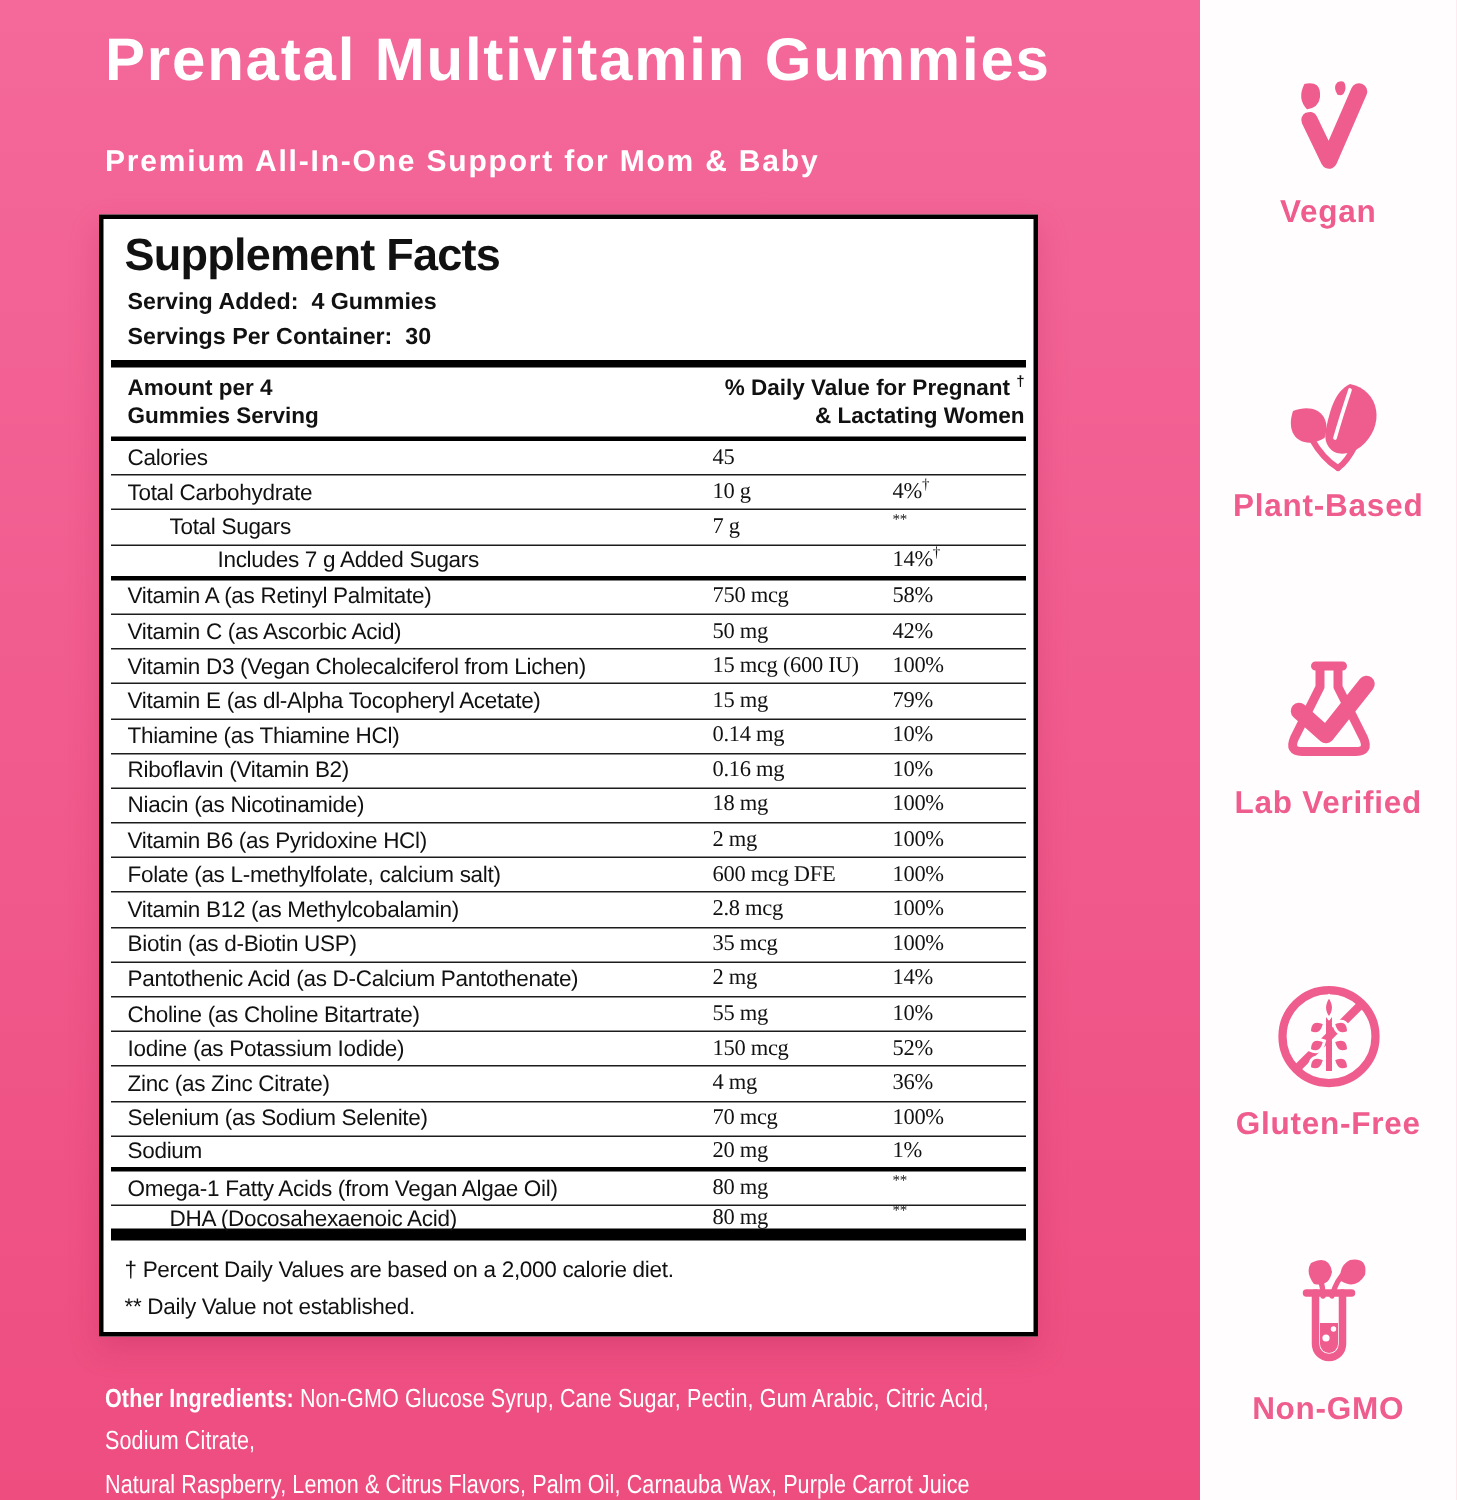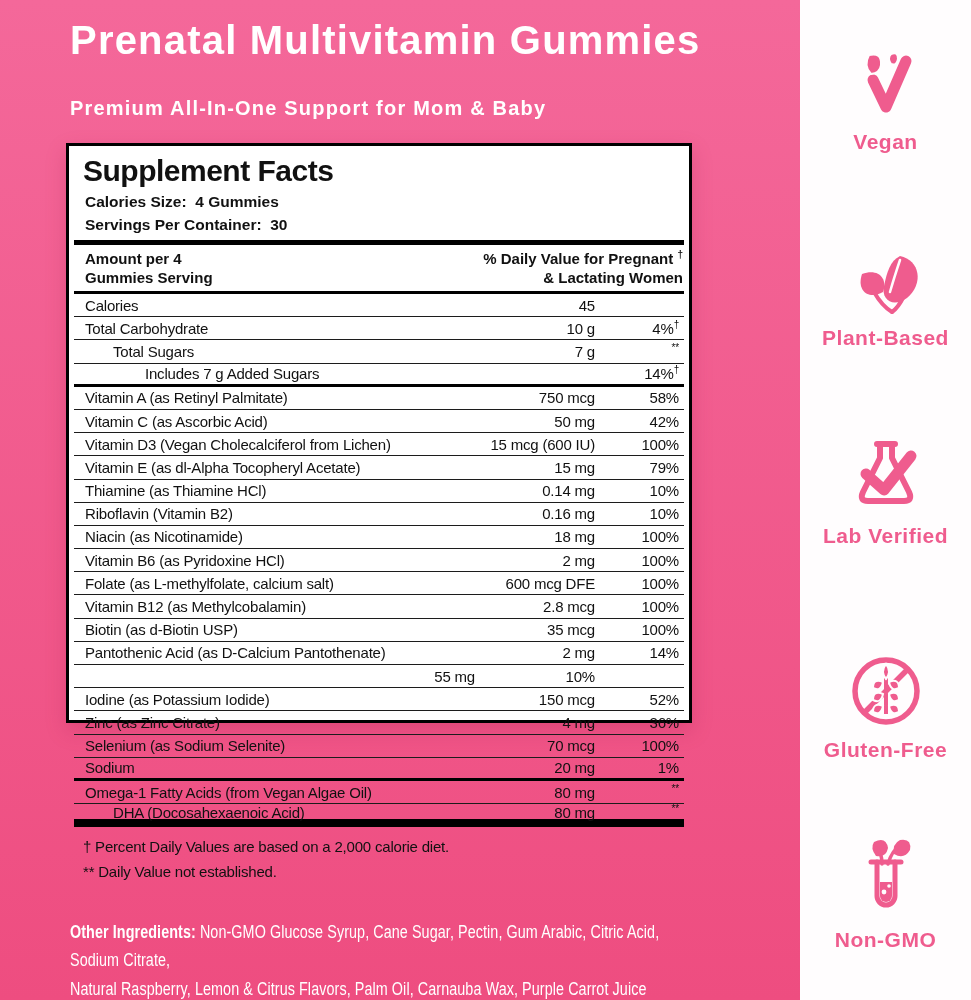--- a/index.html
+++ b/index.html
@@ -7,37 +7,37 @@
     --panel-bg:#ffffff; --ink:#111111;
   }
   html,body{margin:0;padding:0;}
   body{width:971px;height:1000px;overflow:hidden;font-family:"Liberation Sans",sans-serif;}
   .stage{position:relative;width:971px;height:1000px;background:linear-gradient(180deg,var(--bg-top) 0%,var(--bg-bottom) 100%);}
   
   .hdr{position:absolute;left:70px;top:18px;width:700px;color:#fff;}
   .hdr h1{margin:0;font-size:40px;font-weight:800;letter-spacing:1.2px;}
   .hdr h2{margin:34px 0 0;font-size:20px;font-weight:600;letter-spacing:1.2px;}
   
-  .panel{position:absolute;left:66px;top:143px;width:626px;height:580px;box-sizing:border-box;
+  .panel{position:absolute;left:66px;top:143px;width:626px;height:748px;box-sizing:border-box;
          background:var(--panel-bg);border:3px solid #000;color:var(--ink);
          box-shadow:0 8px 18px rgba(170,30,80,.25);}
   .sf-title{margin:8px 14px 2px;font-size:30px;font-weight:900;letter-spacing:-.5px;line-height:34px;}
   .serving{margin:4px 16px 0;font-size:15.5px;font-weight:600;line-height:19px;}
   .bar{background:#000;margin:0 5px;}
   .bar-heavy{height:5px;margin-top:6px;}
   .bar-med{height:3px;}
   .cols-header{display:grid;grid-template-columns:1fr 1fr;padding:4px 6px 4px 16px;align-items:end;}
   .cols-header .lc{font-size:15px;font-weight:700;line-height:19px;}
   .cols-header .rc{font-size:15px;font-weight:700;line-height:19px;text-align:right;}
   sup{font-size:10px;line-height:0;}
   #rows{margin:0 5px;}
   .row{display:grid;grid-template-columns:1fr 120px 84px;align-items:center;
        height:23.2px;box-sizing:border-box;border-bottom:1px solid #1c1c1c;
        padding:0 5px 0 11px;font-size:15px;letter-spacing:-.2px;}
-  .row .amt,.row .dv{text-align:right;white-space:nowrap;}
+  .row .amt,.row .dv{text-align:left;white-space:nowrap;font-family:Liberation Serif, serif;}
   .row.after-bar{border-bottom:3px solid #000;}
   .row.after-xbar{border-bottom:8px solid #000;}
   .row.ind1 .nm{padding-left:28px;}
   .row.ind2 .nm{padding-left:60px;}
   .footnotes{margin:7px 14px 0;font-size:15px;line-height:25px;letter-spacing:-.2px;}
   
   .ingredients{position:absolute;left:70px;top:900px;width:780px;color:#fff;
                font-size:17.5px;line-height:28.5px;letter-spacing:.1px;
                transform:scaleX(.82);transform-origin:left top;}
   .ingredients b{font-weight:700;}
@@ -54,21 +54,21 @@
 <div class="stage">
 
   <div class="hdr">
     <h1>Prenatal Multivitamin Gummies</h1>
     <h2>Premium All-In-One Support for Mom &amp; Baby</h2>
   </div>
 
   <section class="panel">
     <div class="sf-title">Supplement Facts</div>
     <div class="serving">
-      <span>Calories Size:</span>&nbsp;
+      <span>Serving Added:</span>&nbsp;
       <span>4 Gummies</span>
     </div>
     <div class="serving">
       <span>Servings Per Container:</span>&nbsp;
       <span>30</span>
     </div>
     <div class="bar bar-heavy"></div>
     <div class="cols-header">
       <div class="lc">
         <div>Amount per 4</div>
@@ -155,20 +155,21 @@
           <span class="nm">Biotin (as d-Biotin USP)</span>
           <span class="amt">35 mcg</span>
           <span class="dv">100%</span>
         </div>
         <div class="row ind0">
           <span class="nm">Pantothenic Acid (as D-Calcium Pantothenate)</span>
           <span class="amt">2 mg</span>
           <span class="dv">14%</span>
         </div>
         <div class="row ind0">
+          <span class="nm">Choline (as Choline Bitartrate)</span>
           <span class="amt">55 mg</span>
           <span class="dv">10%</span>
         </div>
         <div class="row ind0">
           <span class="nm">Iodine (as Potassium Iodide)</span>
           <span class="amt">150 mcg</span>
           <span class="dv">52%</span>
         </div>
         <div class="row ind0">
           <span class="nm">Zinc (as Zinc Citrate)</span>

